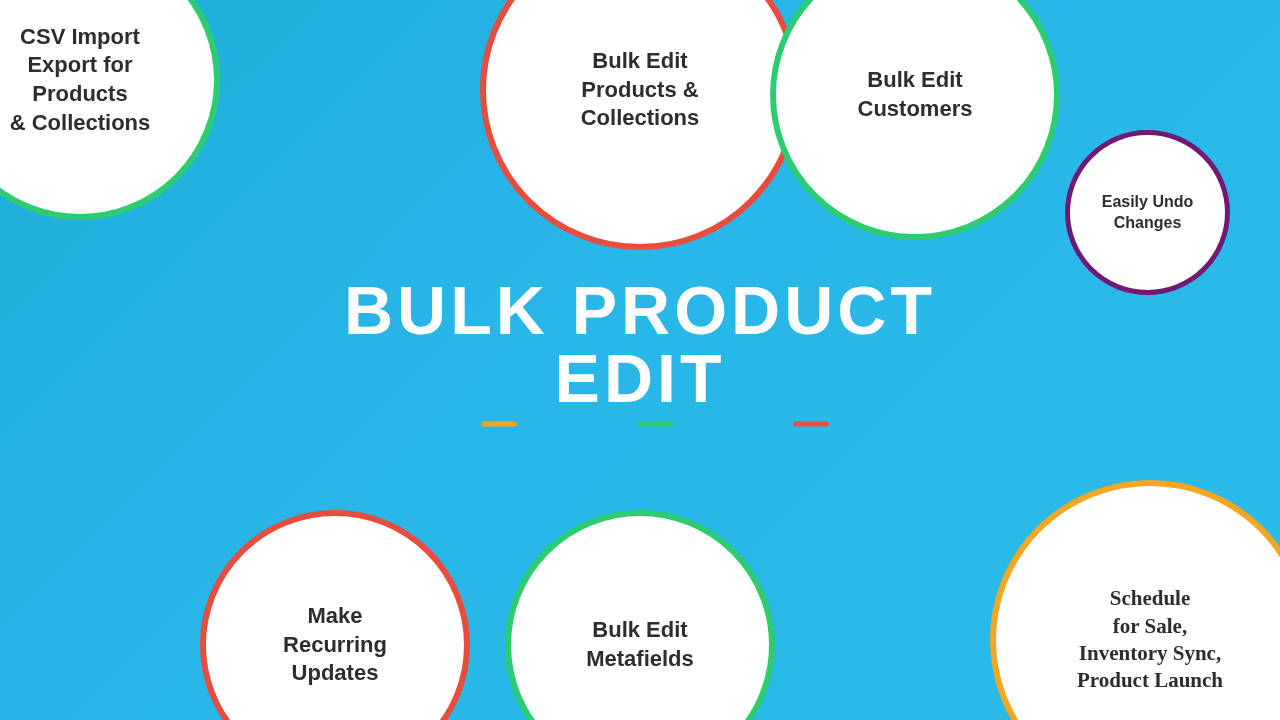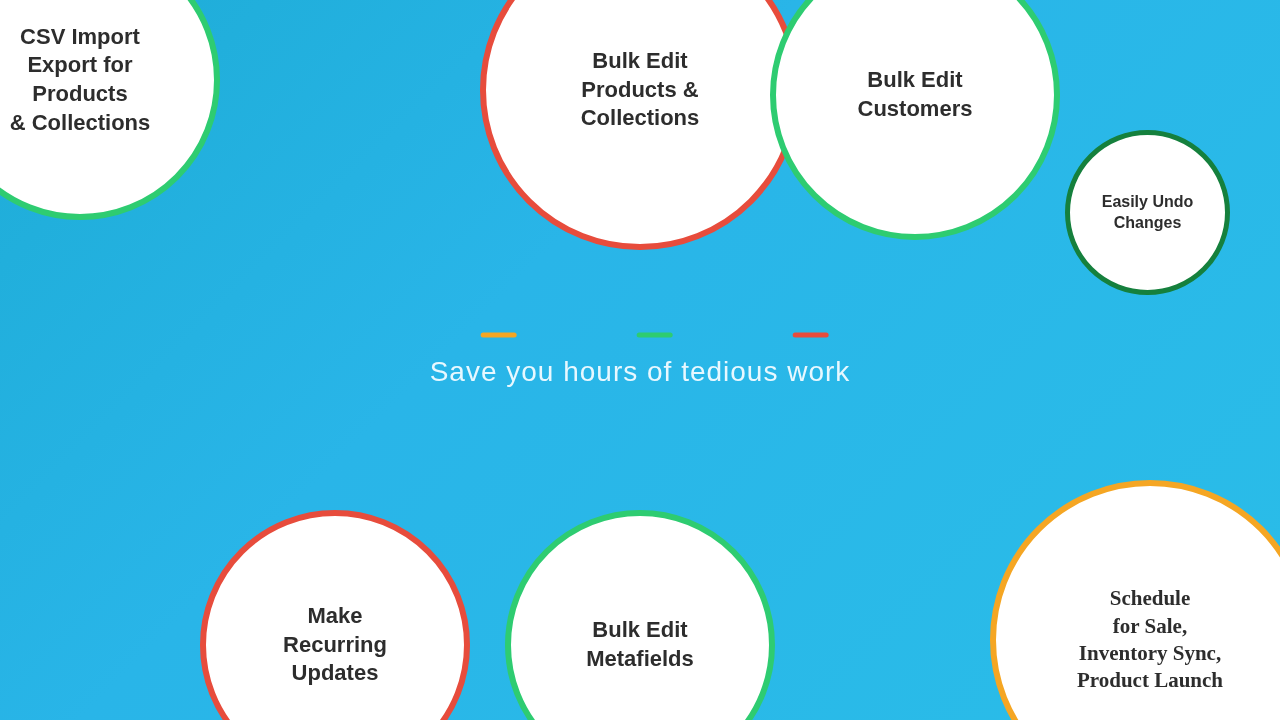--- a/index.html
+++ b/index.html
@@ -122,21 +122,21 @@
       right: 220px;
       border: 6px solid #2ecc71;
     }
 
     
     .circle-undo {
       width: 165px;
       height: 165px;
       top: 130px;
       right: 50px;
-      border: 5px solid #15803d;
+      border: 5px solid #701a75;
     }
 
     .circle-undo .circle-text {
       font-size: 16px;
       padding: 15px;
     }
 
     
     .circle-recurring {
       width: 270px;
@@ -211,19 +211,19 @@
   </div>
 </div>
 
 <div class="circle circle-schedule">
   <div class="circle-text">
     Schedule<br>for Sale,<br>Inventory Sync,<br>Product Launch
   </div>
 </div>
 
 <div class="center-content">
+  <div class="main-title">BULK PRODUCT EDIT</div>
   <div class="title-underlines">
     <div class="underline-orange"></div>
     <div class="underline-green"></div>
     <div class="underline-red"></div>
   </div>
-  <div class="subtitle">Save you hours of tedious work</div>
 </div>
 
 </body></html>

